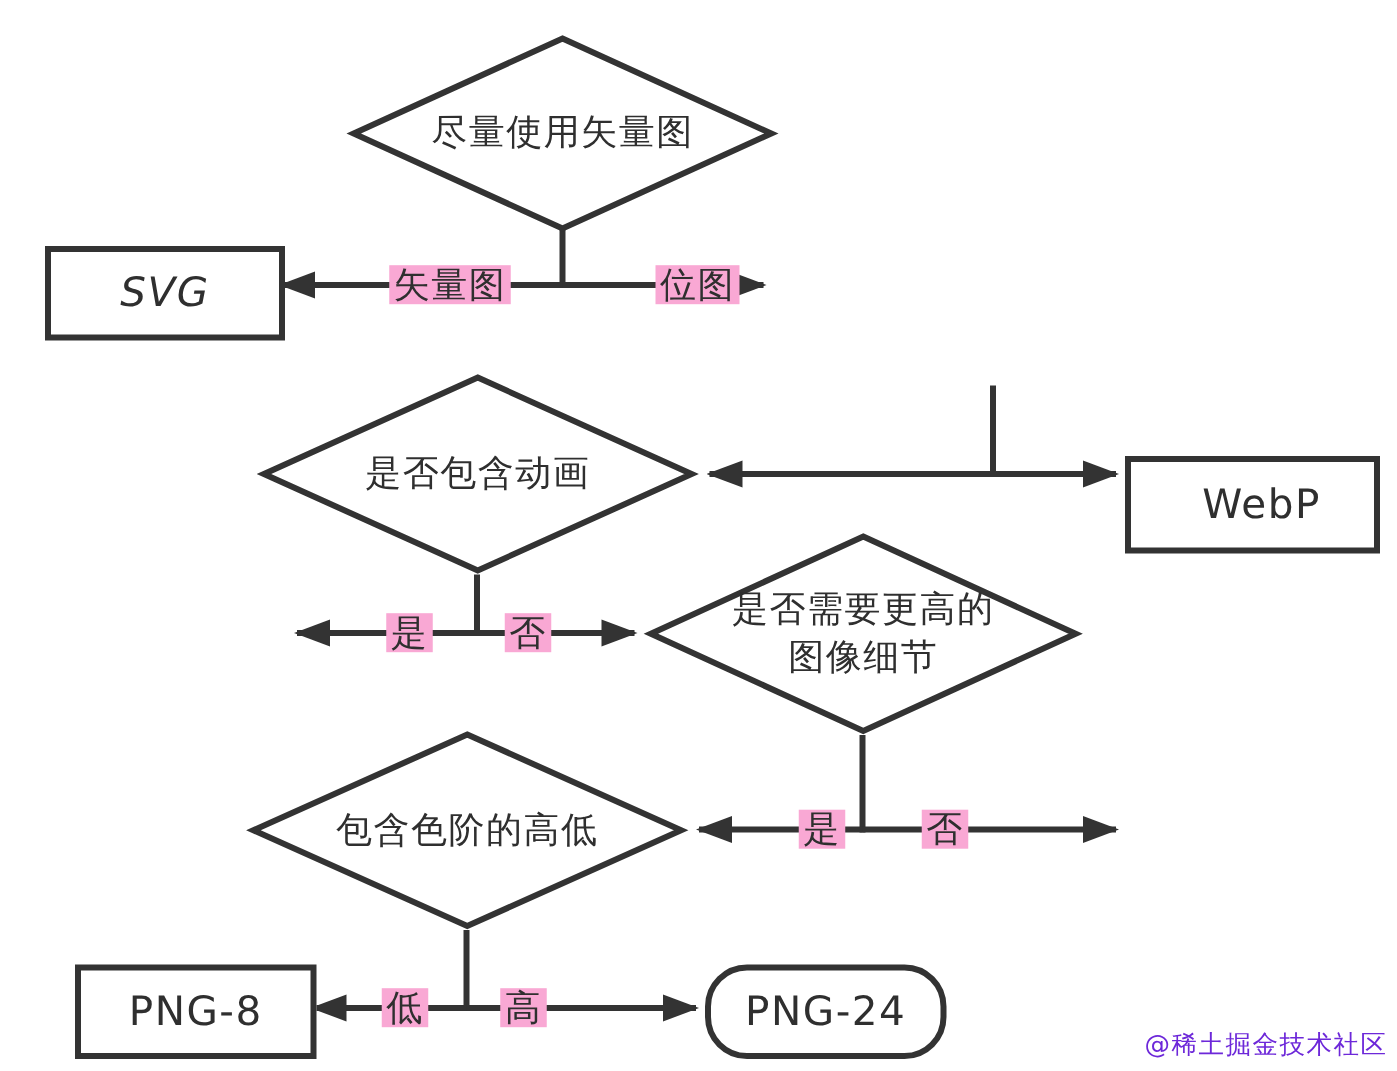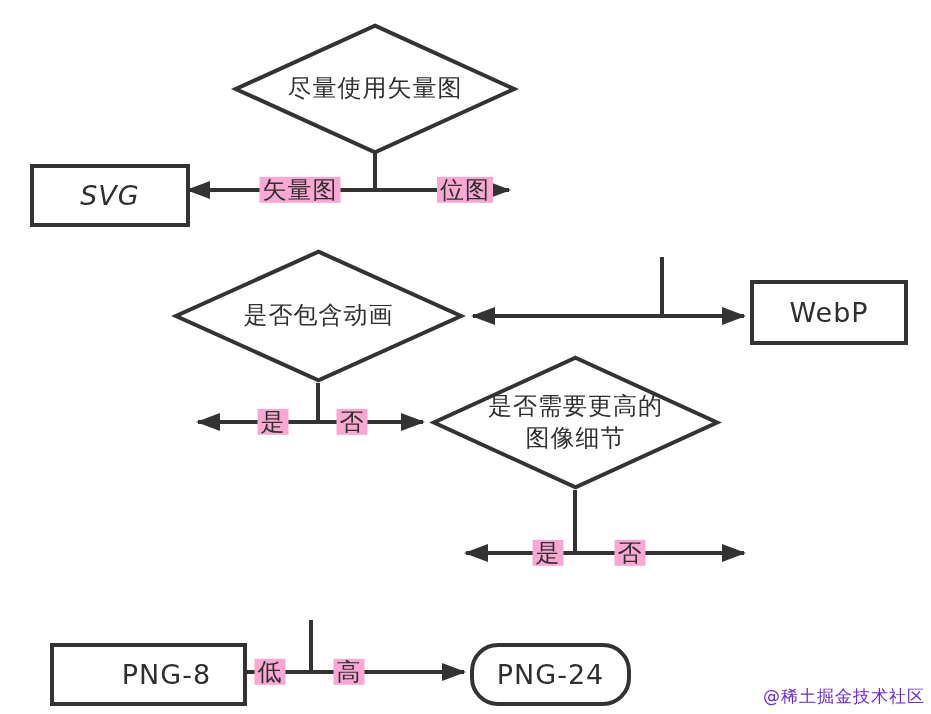--- a/index.html
+++ b/index.html
@@ -78,28 +78,34 @@
   </div>
 
   <div class="node diamond" style="left:428px;top:355px;width:295px;height:135px;">
     <svg class="shape" viewBox="0 0 100 100" preserveAspectRatio="none">
       <polygon points="50,2 98,50 50,98 2,50" fill="#ffffff" stroke="#333333" stroke-width="4" vector-effect="non-scaling-stroke"></polygon>
     </svg>
     <div class="lbl">是否需要更高的
 图像细节</div>
   </div>
 
+  <div class="node diamond" style="left:163px;top:487px;width:297px;height:133px;">
+    <svg class="shape" viewBox="0 0 100 100" preserveAspectRatio="none">
+      <polygon points="50,2 98,50 50,98 2,50" fill="#ffffff" stroke="#333333" stroke-width="4" vector-effect="non-scaling-stroke"></polygon>
+    </svg>
+    <div class="lbl">包含色阶的高低</div>
+  </div>
 
   <div class="node rectnode" style="left:30px;top:164px;width:152px;height:55px;font-style:italic;">SVG</div>
 
-  <div class="node rectnode" style="left:750px;top:280px;width:150px;height:57px;">WebP</div>
+  <div class="node rectnode" style="left:750px;top:304px;width:150px;height:57px;padding-left:12px;">WebP</div>
 
 
 
-  <div class="node rectnode" style="left:50px;top:643px;width:153px;height:55px;padding-left:36px;">PNG-8</div>
+  <div class="node rectnode" style="left:50px;top:643px;width:153px;height:55px;">PNG-8</div>
 
   <div class="node rectnode" style="left:470px;top:643px;width:153px;height:55px;border-radius:28px;">PNG-24</div>
 
   <span class="edge-label" style="left:300px;top:190px;">矢量图</span>
   <span class="edge-label" style="left:425px;top:190px;margin-left:40px;">位图</span>
 
   <span class="edge-label" style="left:273px;top:422px;">是</span>
   <span class="edge-label" style="left:352px;top:422px;">否</span>
 
   <span class="edge-label" style="left:548px;top:553px;">是</span>

